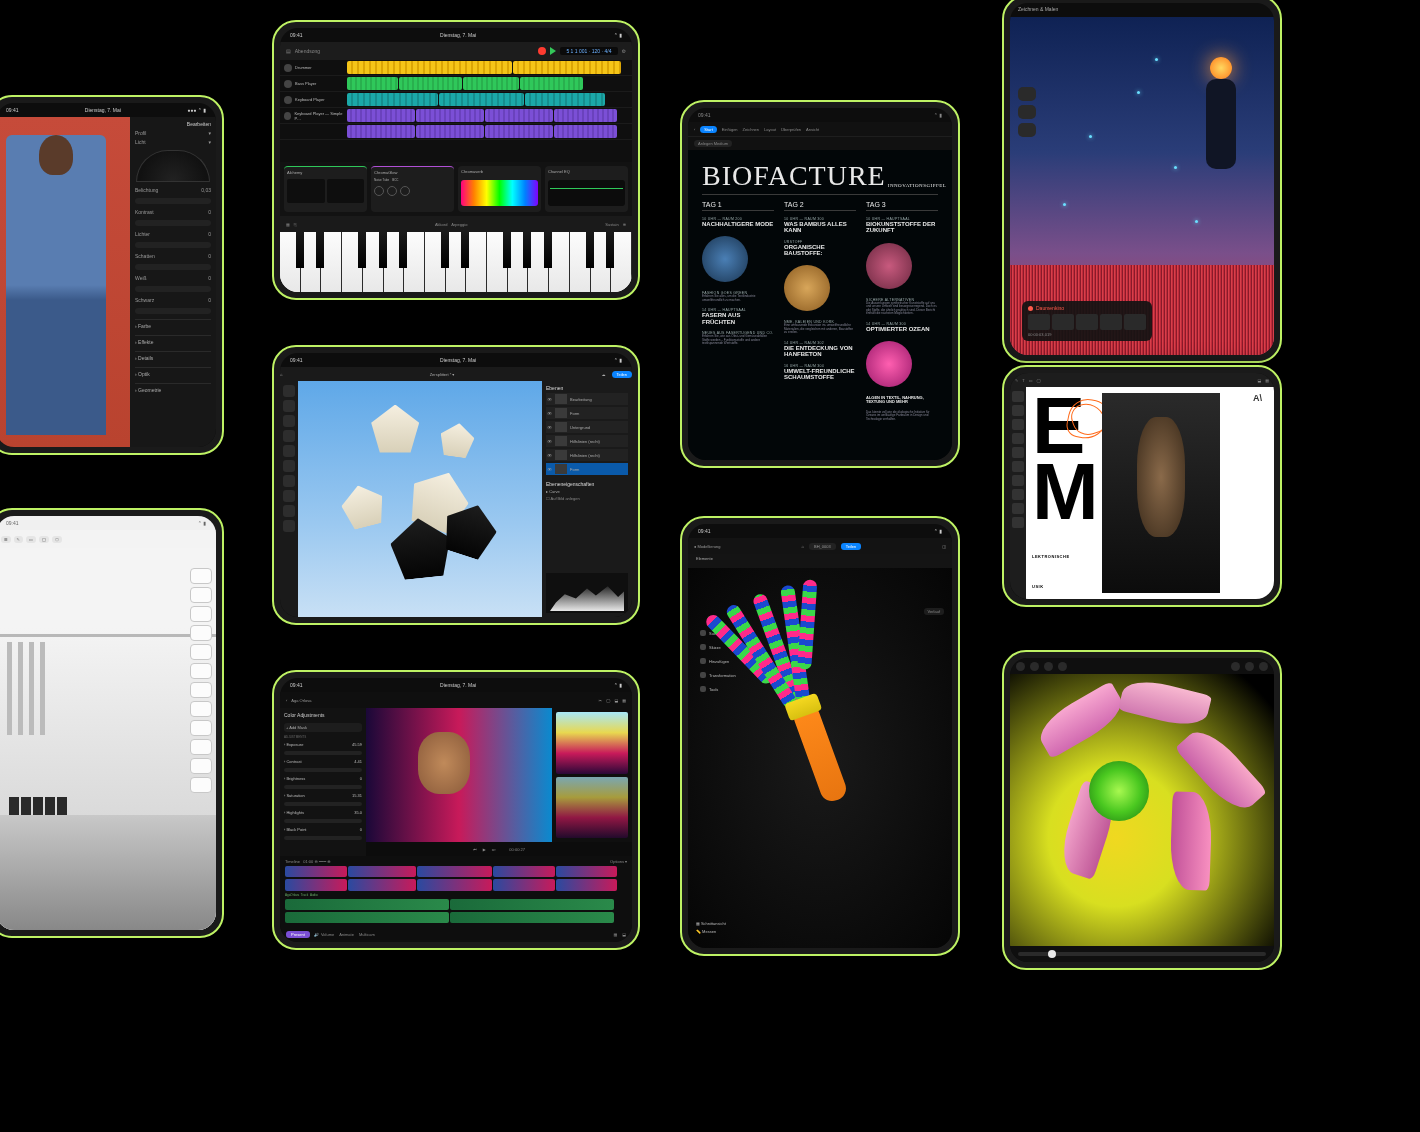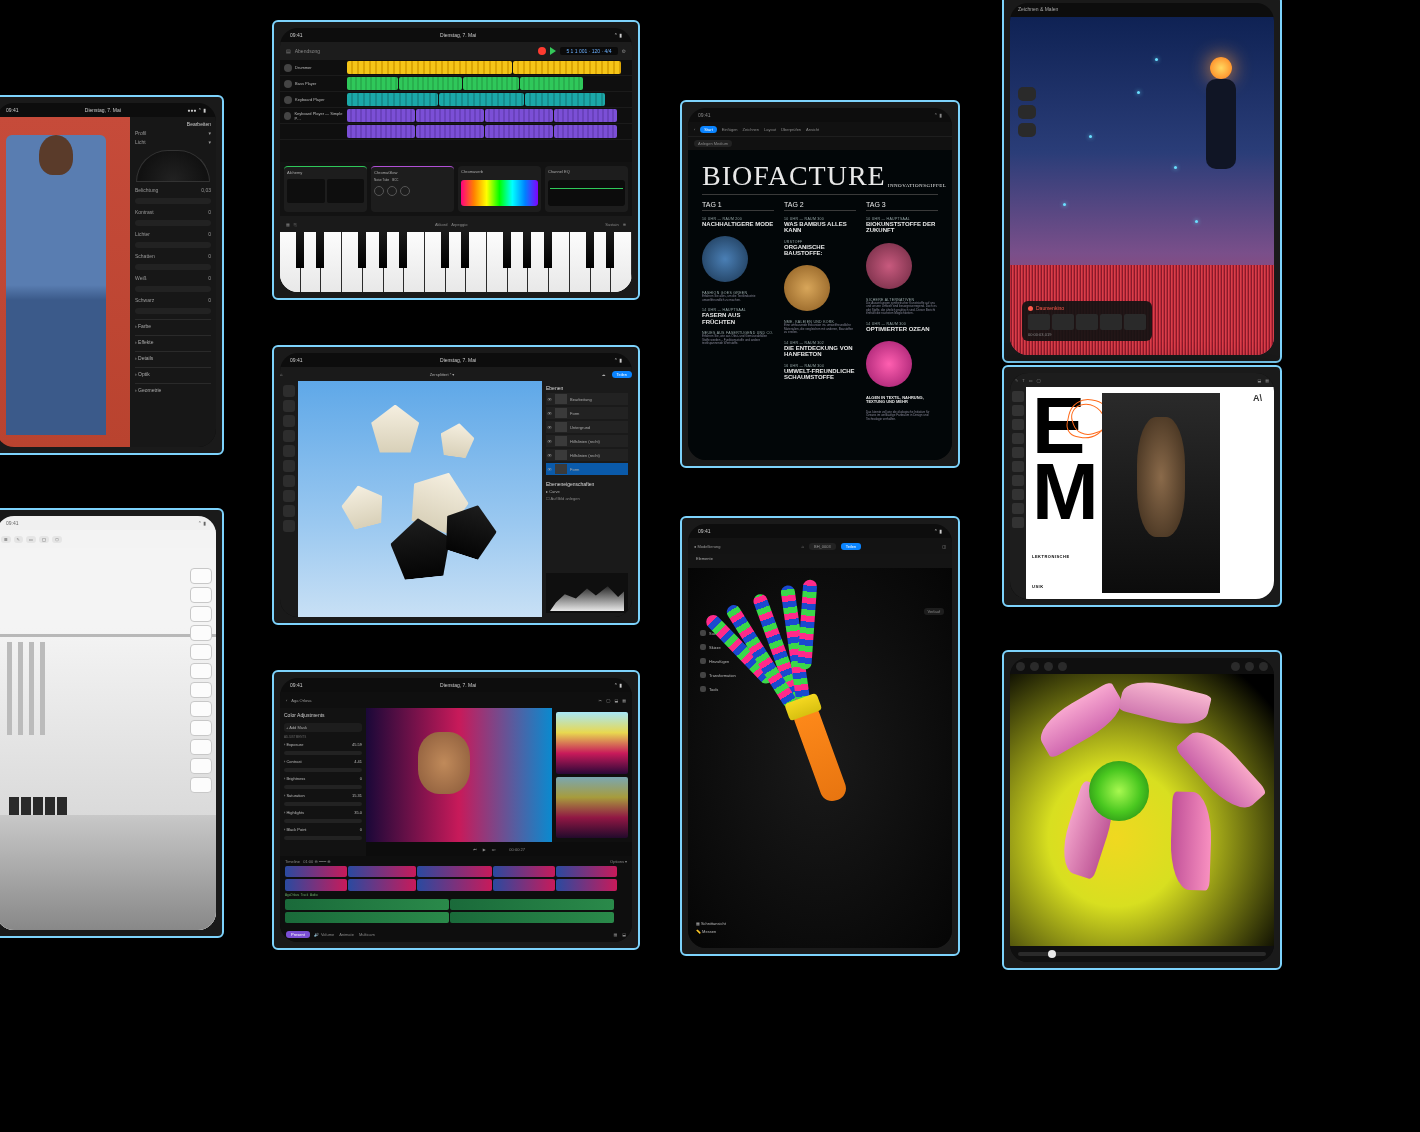--- a/index.html
+++ b/index.html
@@ -6,23 +6,23 @@
 body {
   width: 1420px;
   height: 1132px;
   background: #000;
   position: relative;
   overflow: hidden;
   font-family: -apple-system, BlinkMacSystemFont, "Helvetica Neue", sans-serif;
 }
 .ipad {
   position: absolute;
-  border-radius: 6px;
+  border-radius: 24px;
   background: #1a1a1a;
-  border: 2px solid #7dd3fc;
+  border: 2px solid #bef264;
   box-shadow: 0 6px 24px rgba(0,0,0,0.6);
   overflow: hidden;
 }
 .screen {
   position: absolute;
   inset: 6px;
   border-radius: 18px;
   overflow: hidden;
   background: #0d0d0d;
   display: flex;

